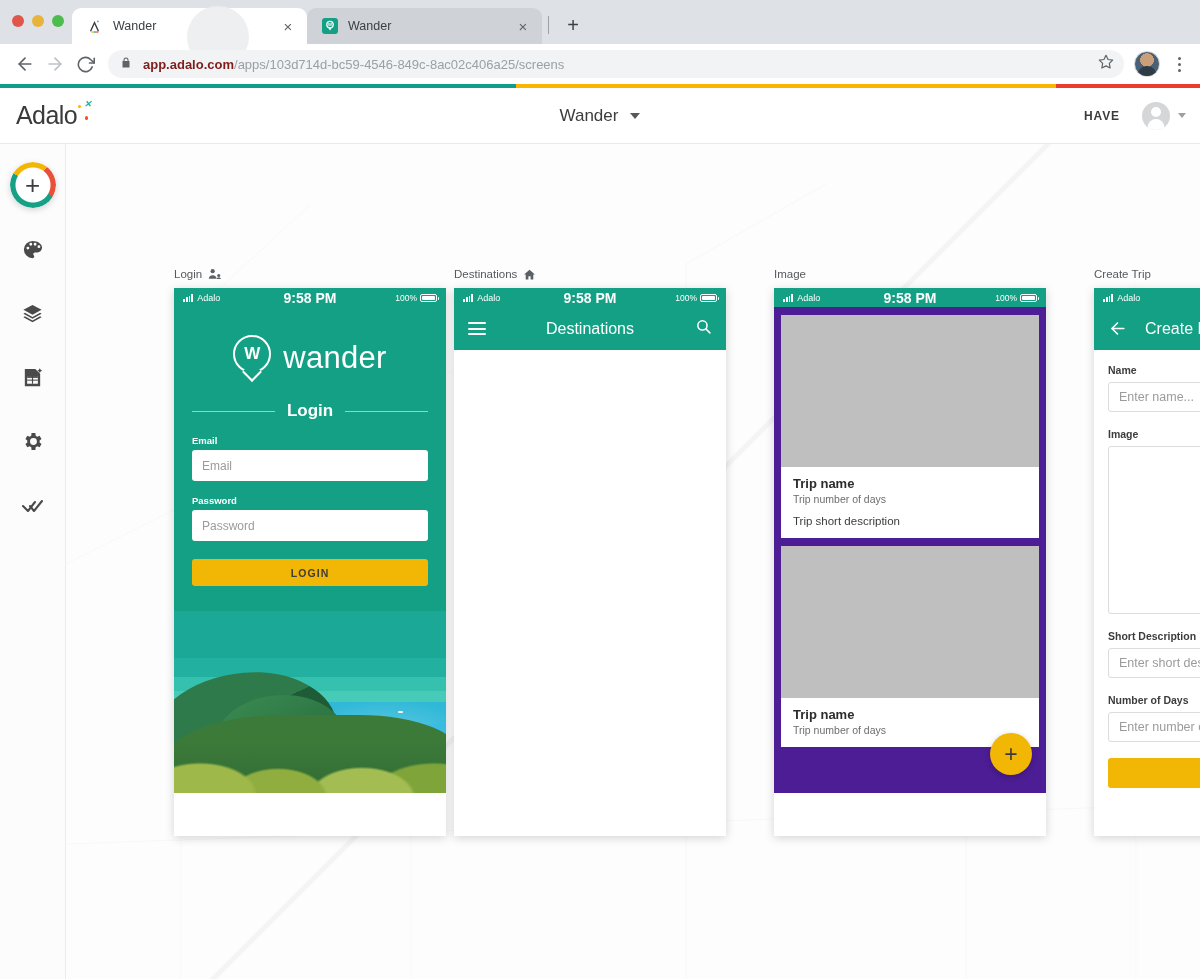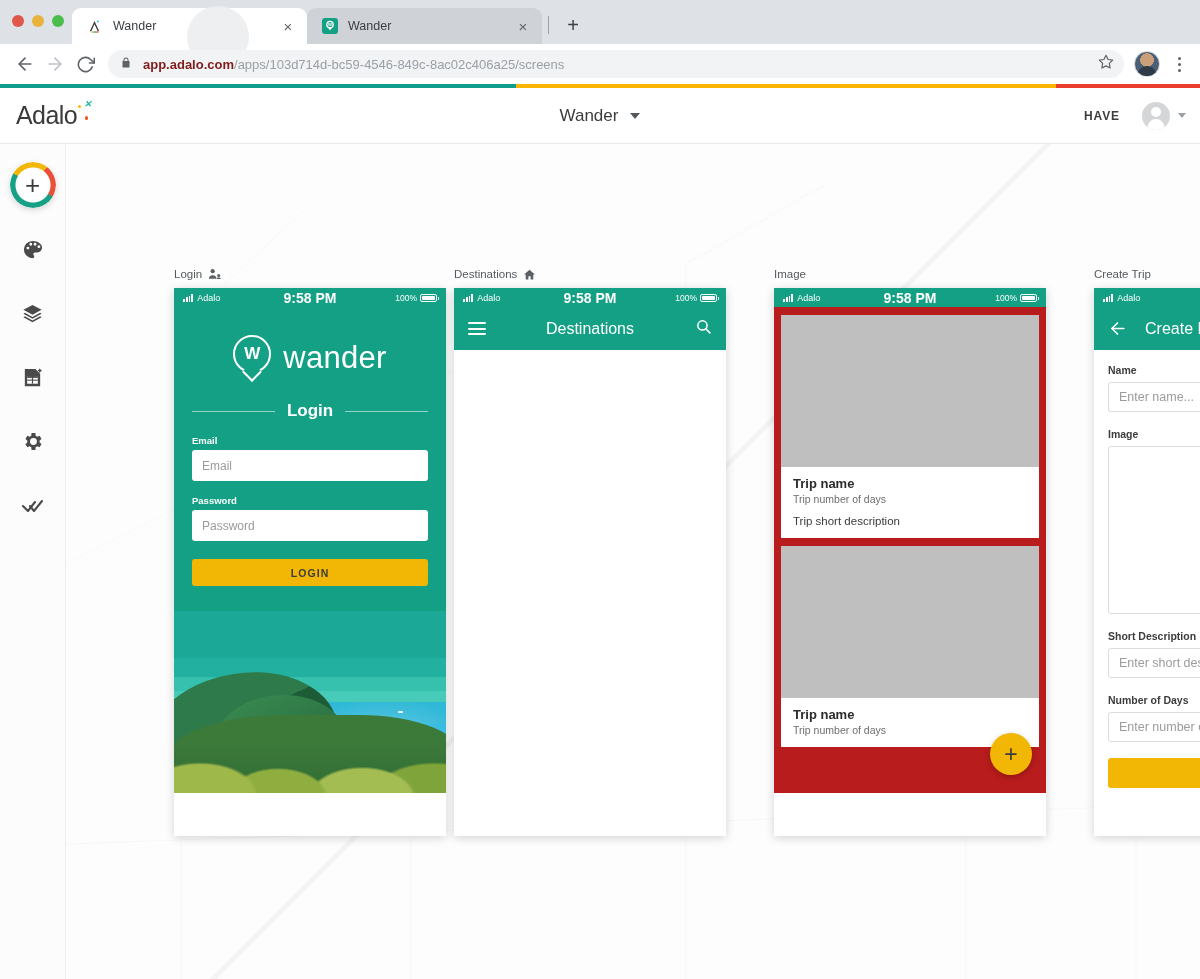--- a/index.html
+++ b/index.html
@@ -326,21 +326,21 @@
       linear-gradient(#3c7a3a 0 30%, #2f6a32 100%);
     border-radius: 40% 35% 0 0 / 55% 50% 0 0;
   }
   .boat { position: absolute; width: 5px; height: 2px; background: #ffffff; border-radius: 2px; opacity: .92; }
   .boat.red { background: #e0564b; width: 4px; height: 3px; }
 
   
   .dest-body { background: #ffffff; height: 486px; }
 
   
-  .trips-body { background: #b91c1c; height: 486px; position: relative; padding: 8px 7px 0; overflow: hidden; }
+  .trips-body { background: #4c1d95; height: 486px; position: relative; padding: 8px 7px 0; overflow: hidden; }
   .trip-card { background: #ffffff; margin-bottom: 8px; }
   .trip-img { height: 152px; background: #bfbfbf; }
   .trip-info { padding: 9px 12px 11px; }
   .trip-name { font-size: 13px; font-weight: 700; color: #2c2c2c; }
   .trip-days { font-size: 10.5px; color: #6d6d6d; margin-top: 2px; }
   .trip-desc { font-size: 11.5px; color: #3c3c3c; margin-top: 10px; }
   .fab {
     position: absolute; right: 14px; bottom: 18px;
     width: 42px; height: 42px; border-radius: 50%; background: #f2b705;
     display: flex; align-items: center; justify-content: center;

